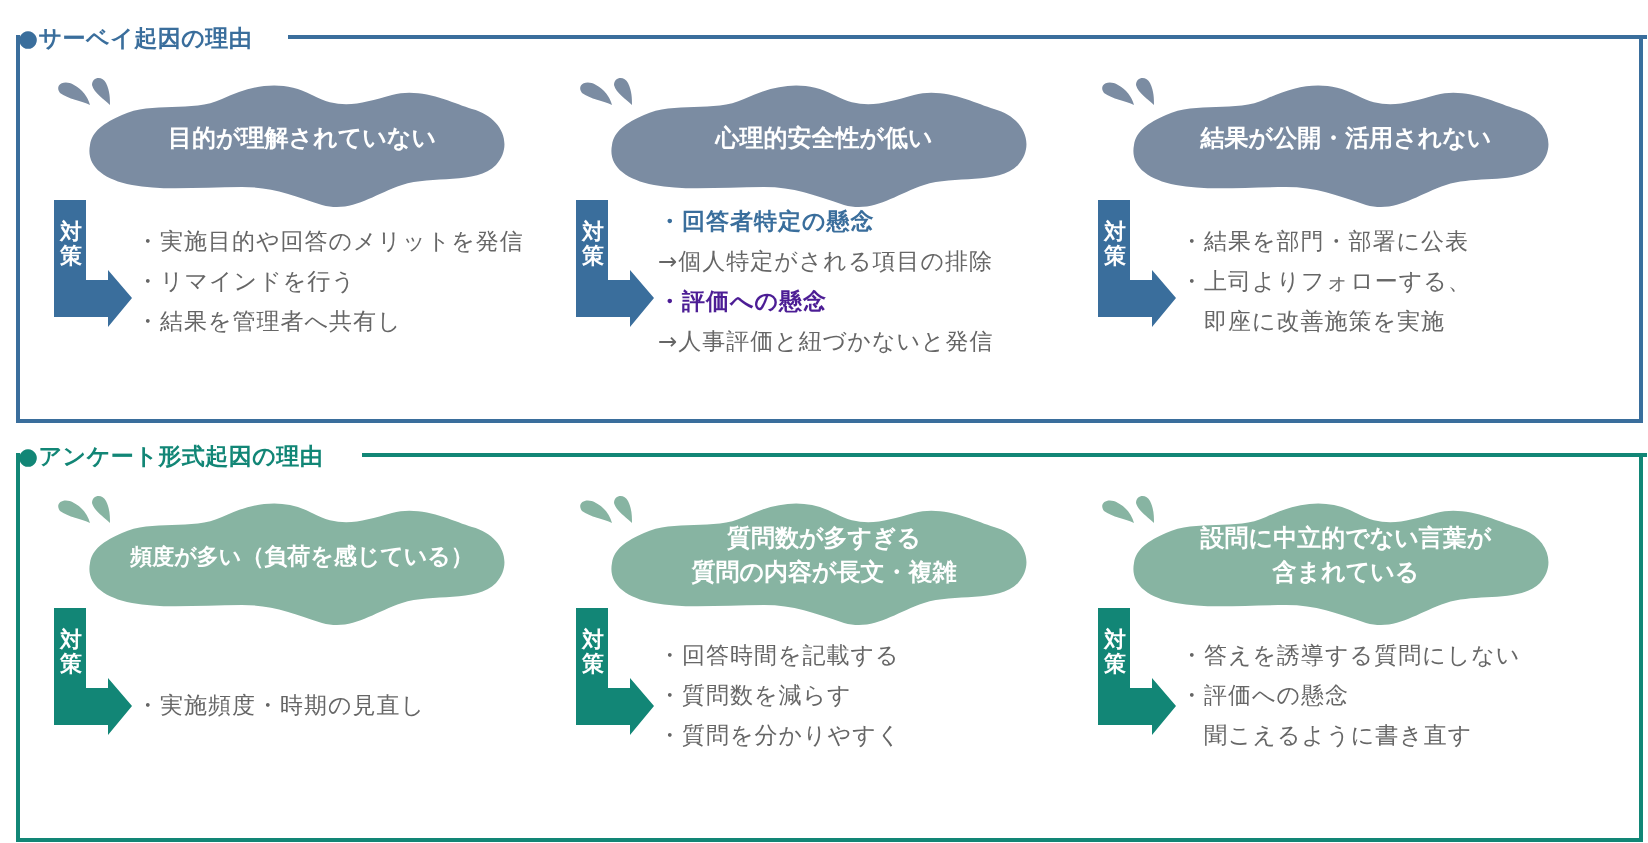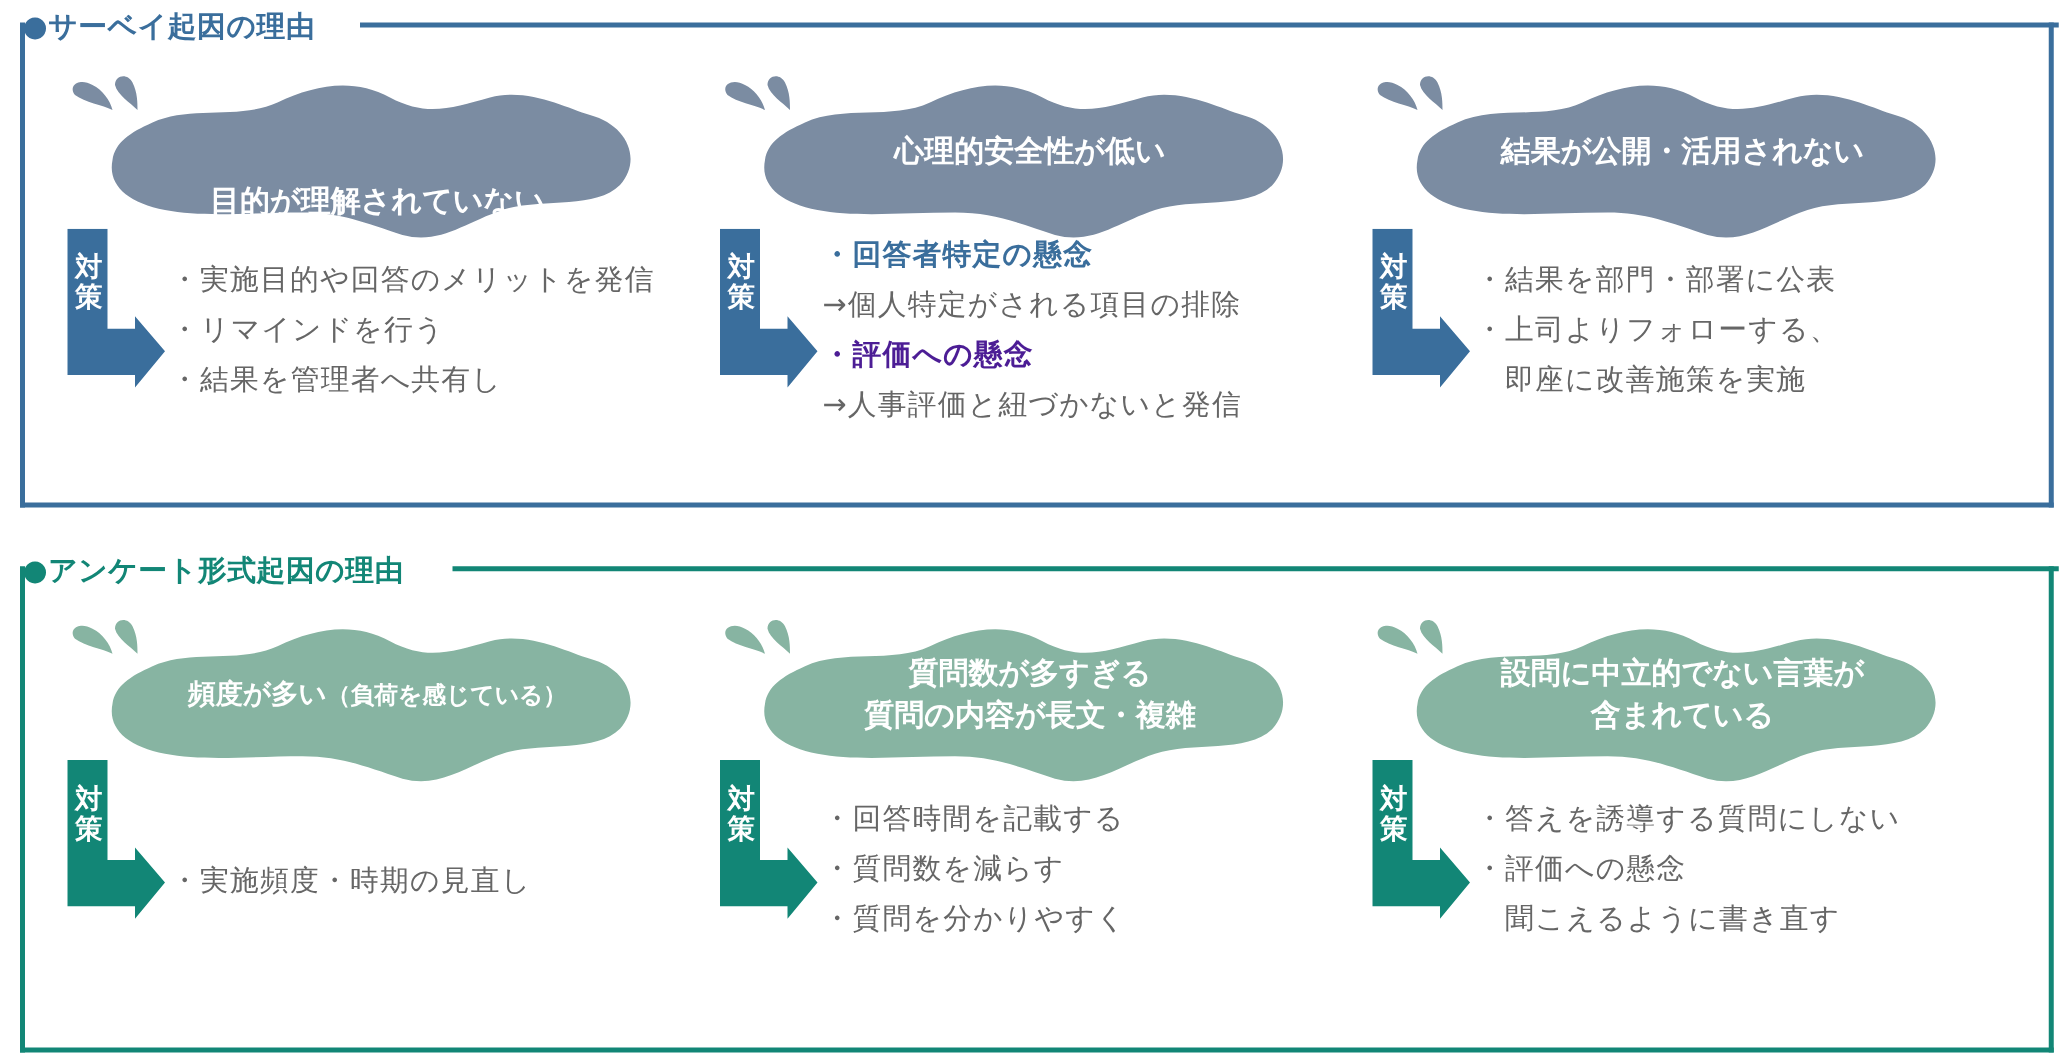--- a/index.html
+++ b/index.html
@@ -5,41 +5,41 @@
   html, body { margin: 0; padding: 0; background: #ffffff; }
   body { width: 1648px; height: 843px; position: relative; overflow: hidden;
          font-family: "DejaVu Sans", "Liberation Sans", sans-serif; }
   .section { position: absolute; left: 0; width: 1648px; }
   .sec-title { position: absolute; left: 18px; font-size: 23px; font-weight: bold; white-space: nowrap; letter-spacing: 0.5px; }
   .frame { position: absolute; left: 16px; width: 1627px; border-style: solid; border-width: 0 4px 4px 4px; box-sizing: border-box; }
   .topline { position: absolute; height: 4px; }
   .card { position: absolute; width: 500px; height: 300px; }
   .card svg.blob { position: absolute; left: 0; top: 0; }
   .blob-text { position: absolute; left: 40px; width: 420px; text-align: center; color: #ffffff; font-weight: bold; font-size: 24px; line-height: 34px; }
-  .blob-text .small { font-size: 19px; }
+  .blob-text .small { font-size: 23px; }
   .arrow { position: absolute; left: 0; }
   .arrow-label { position: absolute; color: #fff; font-weight: bold; font-size: 22px; line-height: 24px; width: 30px; text-align: center; }
   .list { position: absolute; color: #666666; font-size: 23px; line-height: 40px; white-space: nowrap; letter-spacing: 1px; }
   .list .bold { font-weight: bold; }
 </style>
 </head>
 <body>
 
-<div class="section" style="top:0; height:410px;">
+<div class="section" style="top:17px; height:410px;">
   <div class="sec-title" style="top:6px; color:#3a6e9c;">●サーベイ起因の理由</div>
   <div class="topline" style="left:288px; top:18px; width:1359px; background:#3a6e9c;"></div>
   <div class="frame" style="top:18px; height:388px; border-color:#3a6e9c;"></div>
 
   <div class="card" style="left:52px; top:58px;">
     <svg class="blob" width="500" height="140" viewBox="0 0 500 140">
       <path d="M8,18 C2,10 12,4 22,10 C30,14 36,22 38,30 C30,26 16,24 8,18Z" fill="#7b8ca2"></path>
       <path d="M40,10 C40,2 50,0 54,8 C58,16 58,24 58,30 C52,24 42,18 40,10Z" fill="#7b8ca2"></path>
       <path d="M70,40 C100,26 140,38 170,24 C200,10 230,4 260,20 C290,36 310,28 340,20 C370,12 400,28 420,34 C450,42 462,70 444,90 C424,110 380,100 350,110 C320,120 300,138 270,130 C240,120 220,112 190,112 C150,112 110,116 80,110 C50,104 34,90 38,70 C40,56 52,48 70,40Z" fill="#7b8ca2"></path>
     </svg>
-    <div class="blob-text" style="top:46px;margin-top:40px;">目的が理解されていない</div>
+    <div class="blob-text" style="top:46px;">目的が理解されていない</div>
     <svg class="arrow" width="90" height="140" style="top:125px;">
       <path d="M2,0 H34 V80 H56 V70 L80,98 L56,127 V117 H2 Z" fill="#3a6e9c"></path>
     </svg>
     <div class="arrow-label" style="left:4px; top:145px;">対策</div>
     <div class="list" style="left:84px; top:146px;">
       <div>・実施目的や回答のメリットを発信</div>
       <div>・リマインドを行う</div>
       <div>・結果を管理者へ共有し</div>
     </div>
   </div>

